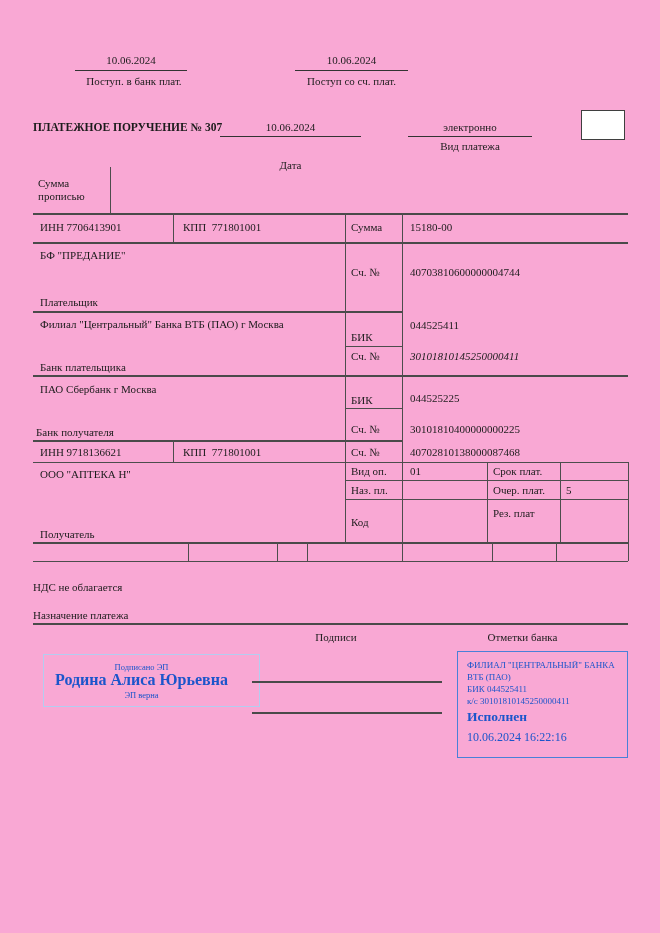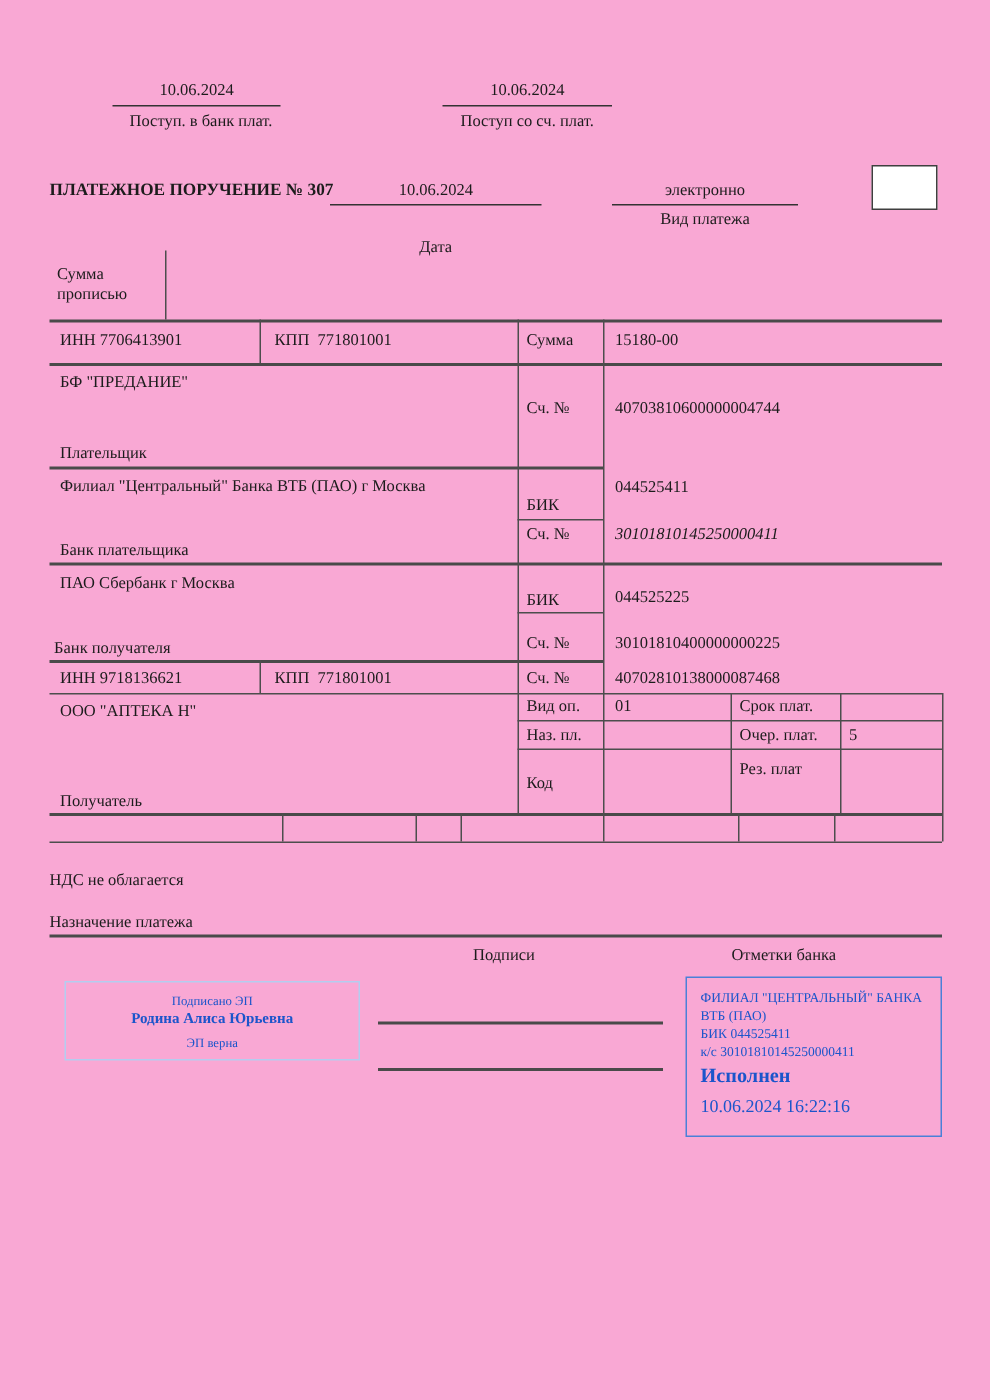--- a/index.html
+++ b/index.html
@@ -123,23 +123,23 @@
   <div class="t" style="left:566px;top:507px;"></div>
   <div class="t" style="left:40px;top:528px;">Получатель</div>
 
   <div class="t" style="left:33px;top:581px;">НДС не облагается</div>
   <div class="t" style="left:33px;top:609px;">Назначение платежа</div>
   <div class="hl2" style="left:33px;top:623px;width:595px;"></div>
 
   <div class="t ctr" style="left:271px;top:631px;width:130px;">Подписи</div>
   <div class="t ctr" style="left:455px;top:631px;width:135px;">Отметки банка</div>
 
-  <div class="stampbox1" style="left:43px;top:654px;width:195px;height:51px;">
+  <div class="stampbox1" style="left:43px;top:654px;width:195px;height:51px;padding-left:20px;">
     <div class="t ctr blue small" style="left:0;top:6px;width:195px;">Подписано ЭП</div>
-    <div class="t ctr blue b" style="left:0;top:18px;width:195px;font-size:10px;">Родина Алиса Юрьевна</div>
+    <div class="t ctr blue b" style="left:0;top:18px;width:195px;font-size:16px;">Родина Алиса Юрьевна</div>
     <div class="t ctr blue small" style="left:0;top:34px;width:195px;">ЭП верна</div>
   </div>
 
   <div class="sigline" style="left:252px;top:681px;width:190px;"></div>
   <div class="sigline" style="left:252px;top:712px;width:190px;"></div>
 
   <div class="stampbox2" style="left:457px;top:651px;width:169px;height:105px;">
     <div class="t blue small" style="left:9px;top:7px;font-size:9px;">ФИЛИАЛ "ЦЕНТРАЛЬНЫЙ" БАНКА</div>
     <div class="t blue small" style="left:9px;top:19px;font-size:9px;">ВТБ (ПАО)</div>
     <div class="t blue small" style="left:9px;top:31px;font-size:9px;">БИК 044525411</div>

